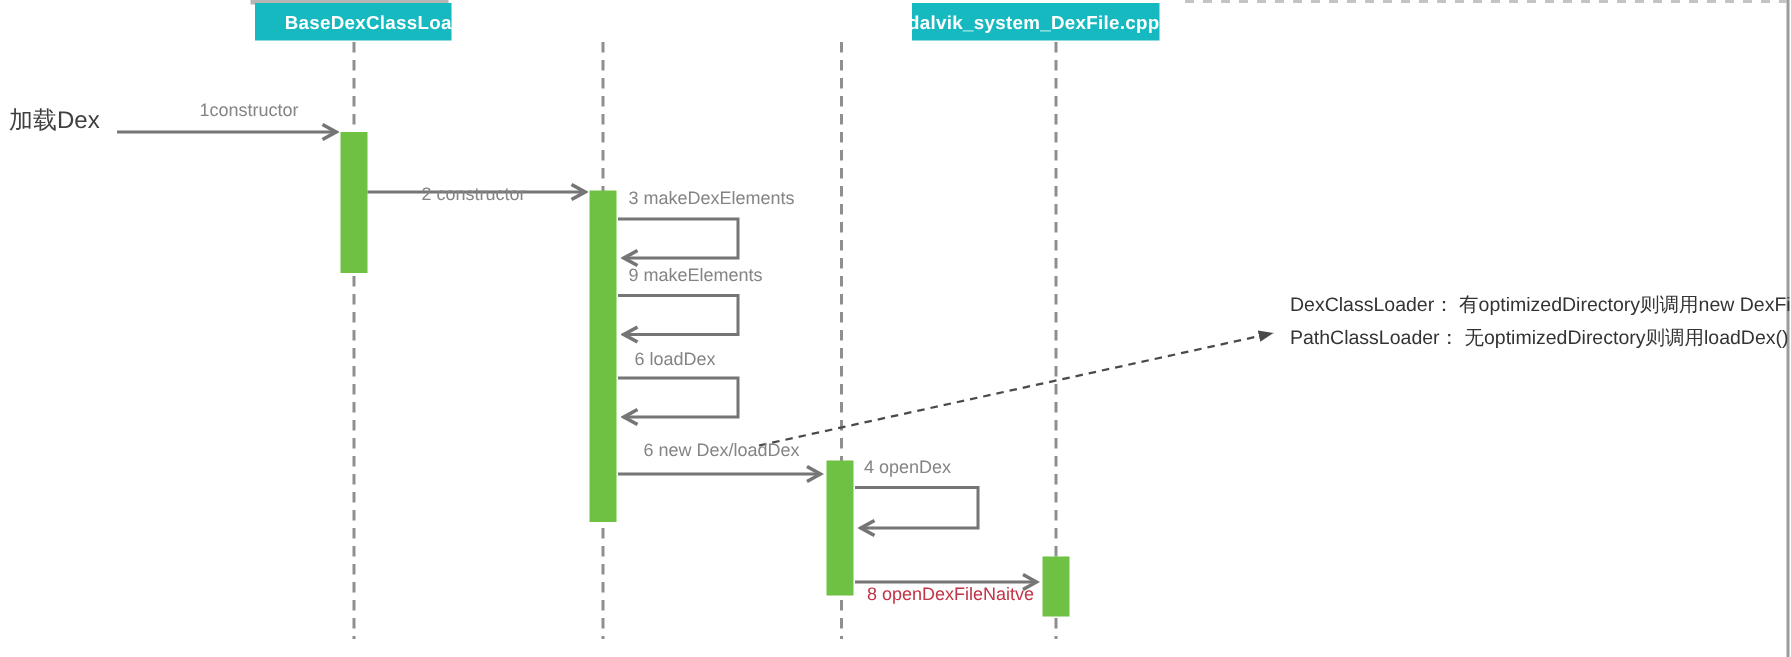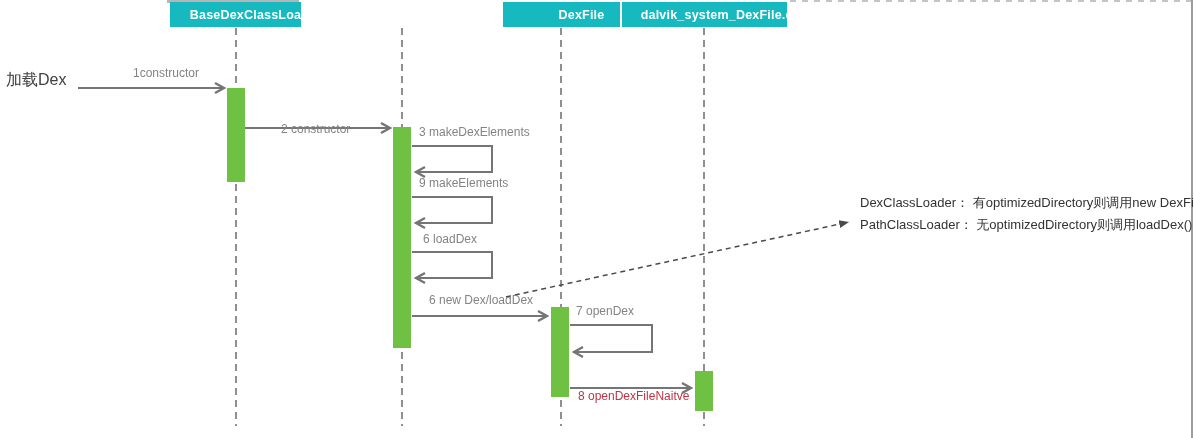--- a/index.html
+++ b/index.html
@@ -83,36 +83,33 @@
     <line x1="412" y1="316" x2="547" y2="316" stroke="var(--line)" stroke-width="2" marker-end="url(#chev)"></line>
     <path d="M570,325 H652 V352 H574" fill="none" stroke="var(--line)" stroke-width="2" marker-end="url(#chev)"></path>
     <line x1="570" y1="388" x2="691" y2="388" stroke="var(--line)" stroke-width="2" marker-end="url(#chev)"></line>
 
     <line x1="506" y1="297" x2="849" y2="222" stroke="#4a4a4a" stroke-width="1.5" stroke-dasharray="5,4" marker-end="url(#tri)"></line>
   </svg>
 
   <div class="actor-box" style="left:170px;width:131px;">
     <span>BaseDexClassLoader</span>
   </div>
-  <div class="actor-box" style="left:503px;width:117px;">
-    <span>DexFile</span>
-  </div>
-  <div class="actor-box" style="left:622px;width:165px;">
+  <div class="actor-box" style="left:608px;width:165px;justify-content:flex-end;">
     <span>dalvik_system_DexFile.cpp</span>
   </div>
 
   <div class="trigger-label">加载Dex</div>
 
   <div class="msg-label" style="left:105px;top:66px;width:94px;text-align:right;">1constructor</div>
   <div class="msg-label" style="left:281px;top:106px;margin-top:16px;">2 constructor</div>
   <div class="msg-label" style="left:419px;top:125px;">3 makeDexElements</div>
   <div class="msg-label" style="left:419px;top:176px;">9 makeElements</div>
   <div class="msg-label" style="left:423px;top:232px;">6 loadDex</div>
   <div class="msg-label" style="left:429px;top:293px;">6 new Dex/loadDex</div>
-  <div class="msg-label" style="left:576px;top:304px;">7 openDex</div>
+  <div class="msg-label" style="left:576px;top:304px;">4 openDex</div>
   <div class="msg-label error" style="left:578px;top:365px;">8 openDexFileNaitve</div>
 
   <div class="note">
     <div>DexClassLoader：  有optimizedDirectory则调用new DexFile()</div>
     <div>PathClassLoader：  无optimizedDirectory则调用loadDex()</div>
   </div>
 
 </div>
 
 </body></html>

